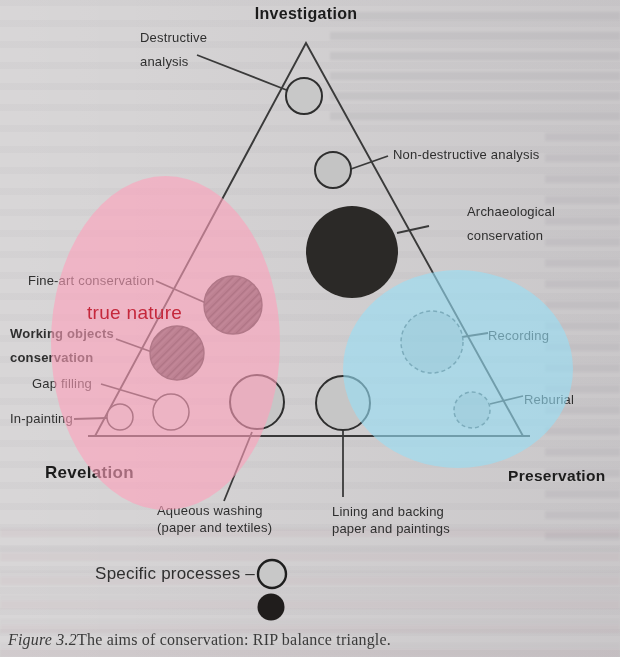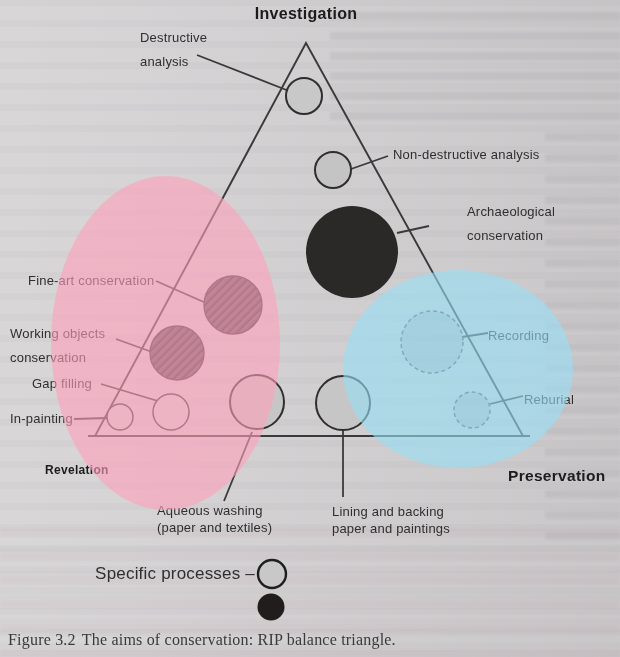--- a/index.html
+++ b/index.html
@@ -31,21 +31,21 @@
   .region-pink{left:87px;top:302px;color:#c5283c;}
   .region-blue{left:364px;top:369px;color:#1594d2;}
   .legend-label{
     position:absolute;z-index:2;font-size:17px;line-height:16px;color:#2f2f2f;
     right:365px;text-align:right;white-space:nowrap;letter-spacing:0.2px;
   }
   .caption{
     position:absolute;z-index:2;left:8px;top:631px;width:600px;
     font-family:"Liberation Serif", serif;font-size:16px;color:#3a3a3a;letter-spacing:0.2px;
   }
-  .caption .fig{margin-right:6px;}
+  .caption .fig{font-style:italic;}
 </style>
 </head>
 <body>
 
 <div class="page">
 
   <div class="bleed bleed-top"></div>
   <div class="bleed bleed-right"></div>
   <div class="bleed bleed-bottom"></div>
 
@@ -85,43 +85,44 @@
     <circle cx="257" cy="402" r="27" fill="#c6c6c6" stroke="#2e2e2e" stroke-width="2"></circle>
     <circle cx="343" cy="403" r="27" fill="#c6c6c6" stroke="#2e2e2e" stroke-width="2"></circle>
     <circle cx="432" cy="342" r="31" fill="rgba(110,125,128,0.22)" stroke="#566064" stroke-width="1.5" stroke-dasharray="4 3"></circle>
     <circle cx="472" cy="410" r="18" fill="rgba(110,125,128,0.22)" stroke="#566064" stroke-width="1.5" stroke-dasharray="4 3"></circle>
 
     <circle cx="272" cy="574" r="14" fill="#c8c8c8" stroke="#1e1e1e" stroke-width="2.4"></circle>
     <circle cx="271" cy="607" r="13.5" fill="#201d1c"></circle>
   </svg>
 
   <div class="corner" style="left:230px;top:5px;width:152px;text-align:center;">Investigation</div>
-  <div class="corner" style="left:45px;top:463px;font-size:12px;">Revelation</div>
+  <div class="corner" style="left:45px;top:463px;font-size:17px;">Revelation</div>
   <div class="corner" style="left:508px;top:467px;font-size:15.5px;">Preservation</div>
 
   <div class="label" style="left:140px;top:26px;">Destructive
 analysis</div>
   <div class="label" style="left:393px;top:143px;">Non-destructive analysis</div>
   <div class="label" style="left:430px;top:200px;margin-left:37px;">Archaeological
 conservation</div>
   <div class="label" style="left:28px;top:269px;">Fine-art conservation</div>
-  <div class="label" style="left:10px;top:322px;">Working objects
+  <div class="label" style="left:10px;top:322px;font-weight:bold;">Working objects
 conservation</div>
   <div class="label" style="left:32px;top:372px;">Gap filling</div>
   <div class="label" style="left:10px;top:407px;">In-painting</div>
   <div class="label" style="left:157px;top:502px;line-height:17px;">Aqueous washing
 (paper and textiles)</div>
   <div class="label" style="left:332px;top:503px;line-height:17px;">Lining and backing
 paper and paintings</div>
   <div class="label" style="left:488px;top:324px;">Recording</div>
   <div class="label" style="left:524px;top:388px;">Reburial</div>
 
   <div class="overlay overlay-pink"></div>
   <div class="overlay overlay-blue"></div>
 
+  <div class="region-title region-pink">true nature</div>
 
   <div class="legend-label" style="top:566px;">Specific processes –</div>
 
   <div class="caption">
     <span class="fig">Figure 3.2</span><span>The aims of conservation: RIP balance triangle.</span>
   </div>
 
 </div>
 
 </body></html>

